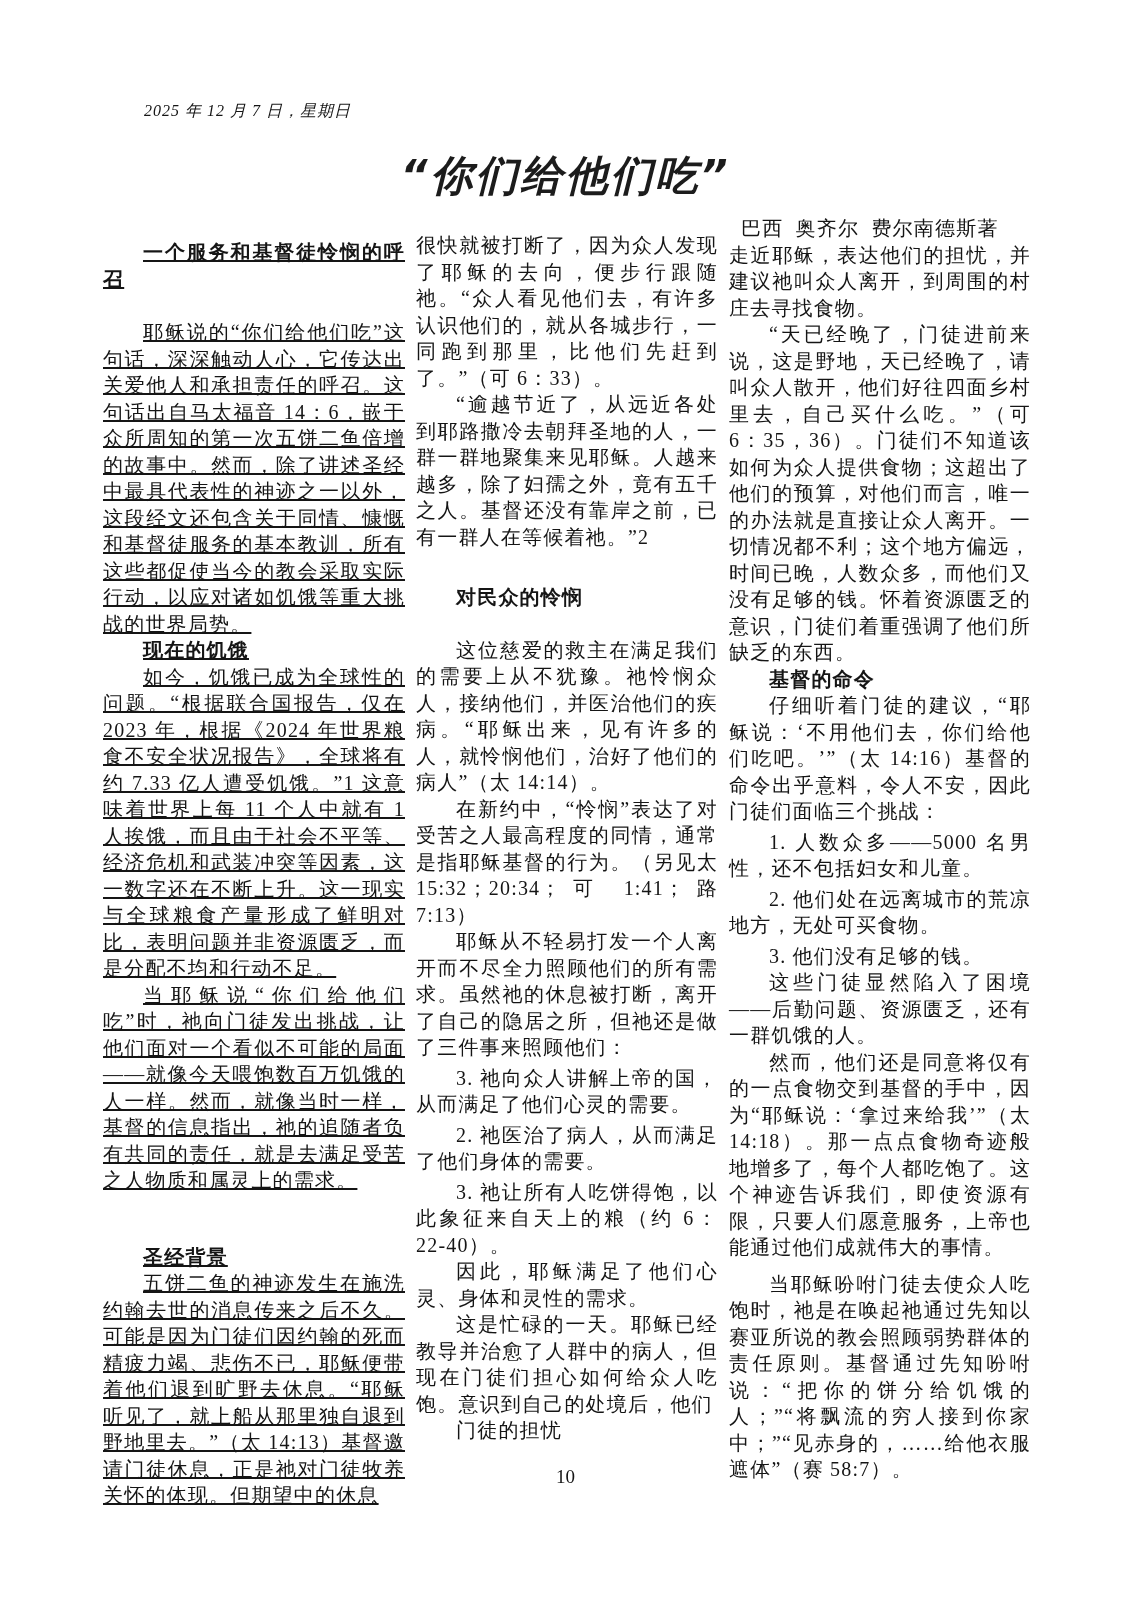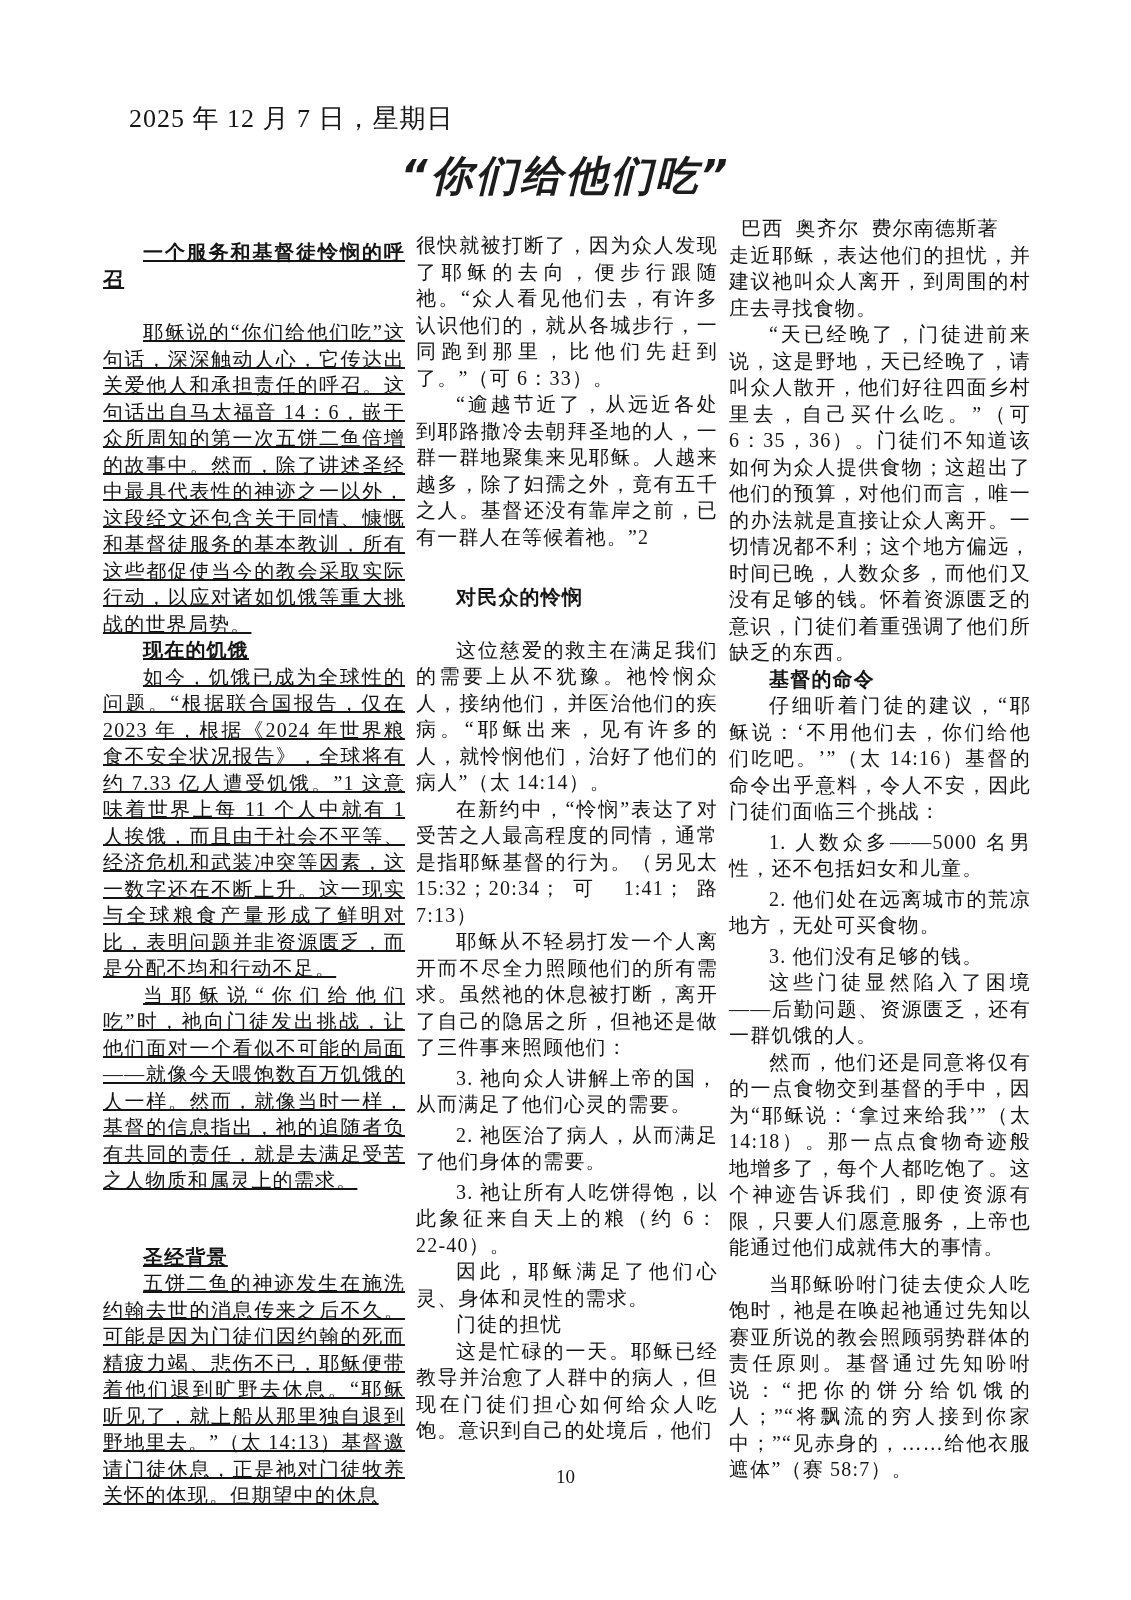--- a/index.html
+++ b/index.html
@@ -3,22 +3,22 @@
 <meta charset="utf-8">
 <style>
   html, body { margin: 0; padding: 0; background: #ffffff; }
   body {
     width: 1131px; height: 1600px; position: relative;
     color: #151515;
     font-family: "Liberation Serif", "DejaVu Serif", serif;
     overflow: hidden;
   }
   .date {
-    position: absolute; left: 129px; top: 101px;
-    font-size: 26px; letter-spacing: 1px; white-space: nowrap;
+    position: absolute; left: 144px; top: 101px;
+    font-size: 16px; letter-spacing: 1px; white-space: nowrap; font-style: italic;
   }
   .title {
     position: absolute; left: 102px; top: 148px; width: 927px;
     text-align: center; font-size: 42px; line-height: 56px;
     font-weight: 900; letter-spacing: 3px;
     font-family: "DejaVu Sans", sans-serif;
     color: #1c1c1c;
     font-style: italic;
   }
   .columns {
@@ -70,22 +70,22 @@
     <p class="p nf">很快就被打断了，因为众人发现了耶稣的去向，便步行跟随祂。“众人看见他们去，有许多认识他们的，就从各城步行，一同跑到那里，比他们先赶到了。”（可 6：33）。</p>
     <p class="p">“逾越节近了，从远近各处到耶路撒冷去朝拜圣地的人，一群一群地聚集来见耶稣。人越来越多，除了妇孺之外，竟有五千之人。基督还没有靠岸之前，已有一群人在等候着祂。”2</p>
     <p class="h h-mid">对民众的怜悯</p>
     <p class="p">这位慈爱的救主在满足我们的需要上从不犹豫。祂怜悯众人，接纳他们，并医治他们的疾病。“耶稣出来，见有许多的人，就怜悯他们，治好了他们的病人”（太 14:14）。</p>
     <p class="p">在新约中，“怜悯”表达了对受苦之人最高程度的同情，通常是指耶稣基督的行为。（另见太 15:32；20:34；可 1:41；路 7:13）</p>
     <p class="p">耶稣从不轻易打发一个人离开而不尽全力照顾他们的所有需求。虽然祂的休息被打断，离开了自己的隐居之所，但祂还是做了三件事来照顾他们：</p>
     <p class="p item">3. 祂向众人讲解上帝的国，从而满足了他们心灵的需要。</p>
     <p class="p item">2. 祂医治了病人，从而满足了他们身体的需要。</p>
     <p class="p item">3. 祂让所有人吃饼得饱，以此象征来自天上的粮（约 6：22-40）。</p>
     <p class="p">因此，耶稣满足了他们心灵、身体和灵性的需求。</p>
+    <p class="p">这是忙碌的一天。耶稣已经教导并治愈了人群中的病人，但现在门徒们担心如何给众人吃饱。意识到自己的处境后，他们</p>
     <p class="p">门徒的担忧</p>
-    <p class="p">这是忙碌的一天。耶稣已经教导并治愈了人群中的病人，但现在门徒们担心如何给众人吃饱。意识到自己的处境后，他们</p>
   </div>
 
   <div class="col col-3">
     <p class="byline">巴西 奥齐尔 费尔南德斯著</p>
     <p class="p nf">走近耶稣，表达他们的担忧，并建议祂叫众人离开，到周围的村庄去寻找食物。</p>
     <p class="p">“天已经晚了，门徒进前来说，这是野地，天已经晚了，请叫众人散开，他们好往四面乡村里去，自己买什么吃。”（可 6：35，36）。门徒们不知道该如何为众人提供食物；这超出了他们的预算，对他们而言，唯一的办法就是直接让众人离开。一切情况都不利；这个地方偏远，时间已晚，人数众多，而他们又没有足够的钱。怀着资源匮乏的意识，门徒们着重强调了他们所缺乏的东西。</p>
     <p class="h">基督的命令</p>
     <p class="p">仔细听着门徒的建议，“耶稣说：‘不用他们去，你们给他们吃吧。’”（太 14:16）基督的命令出乎意料，令人不安，因此门徒们面临三个挑战：</p>
     <p class="p item">1. 人数众多——5000 名男性，还不包括妇女和儿童。</p>
     <p class="p item">2. 他们处在远离城市的荒凉地方，无处可买食物。</p>

